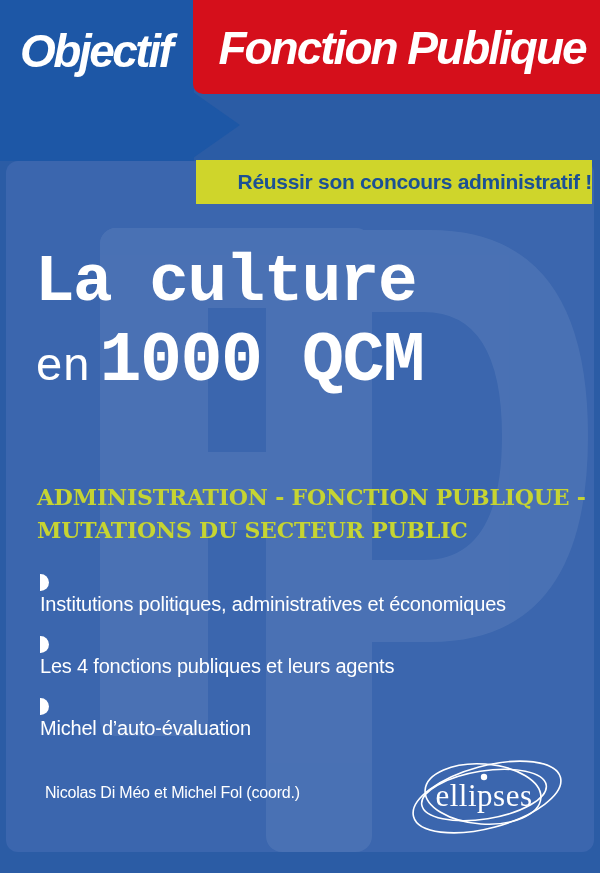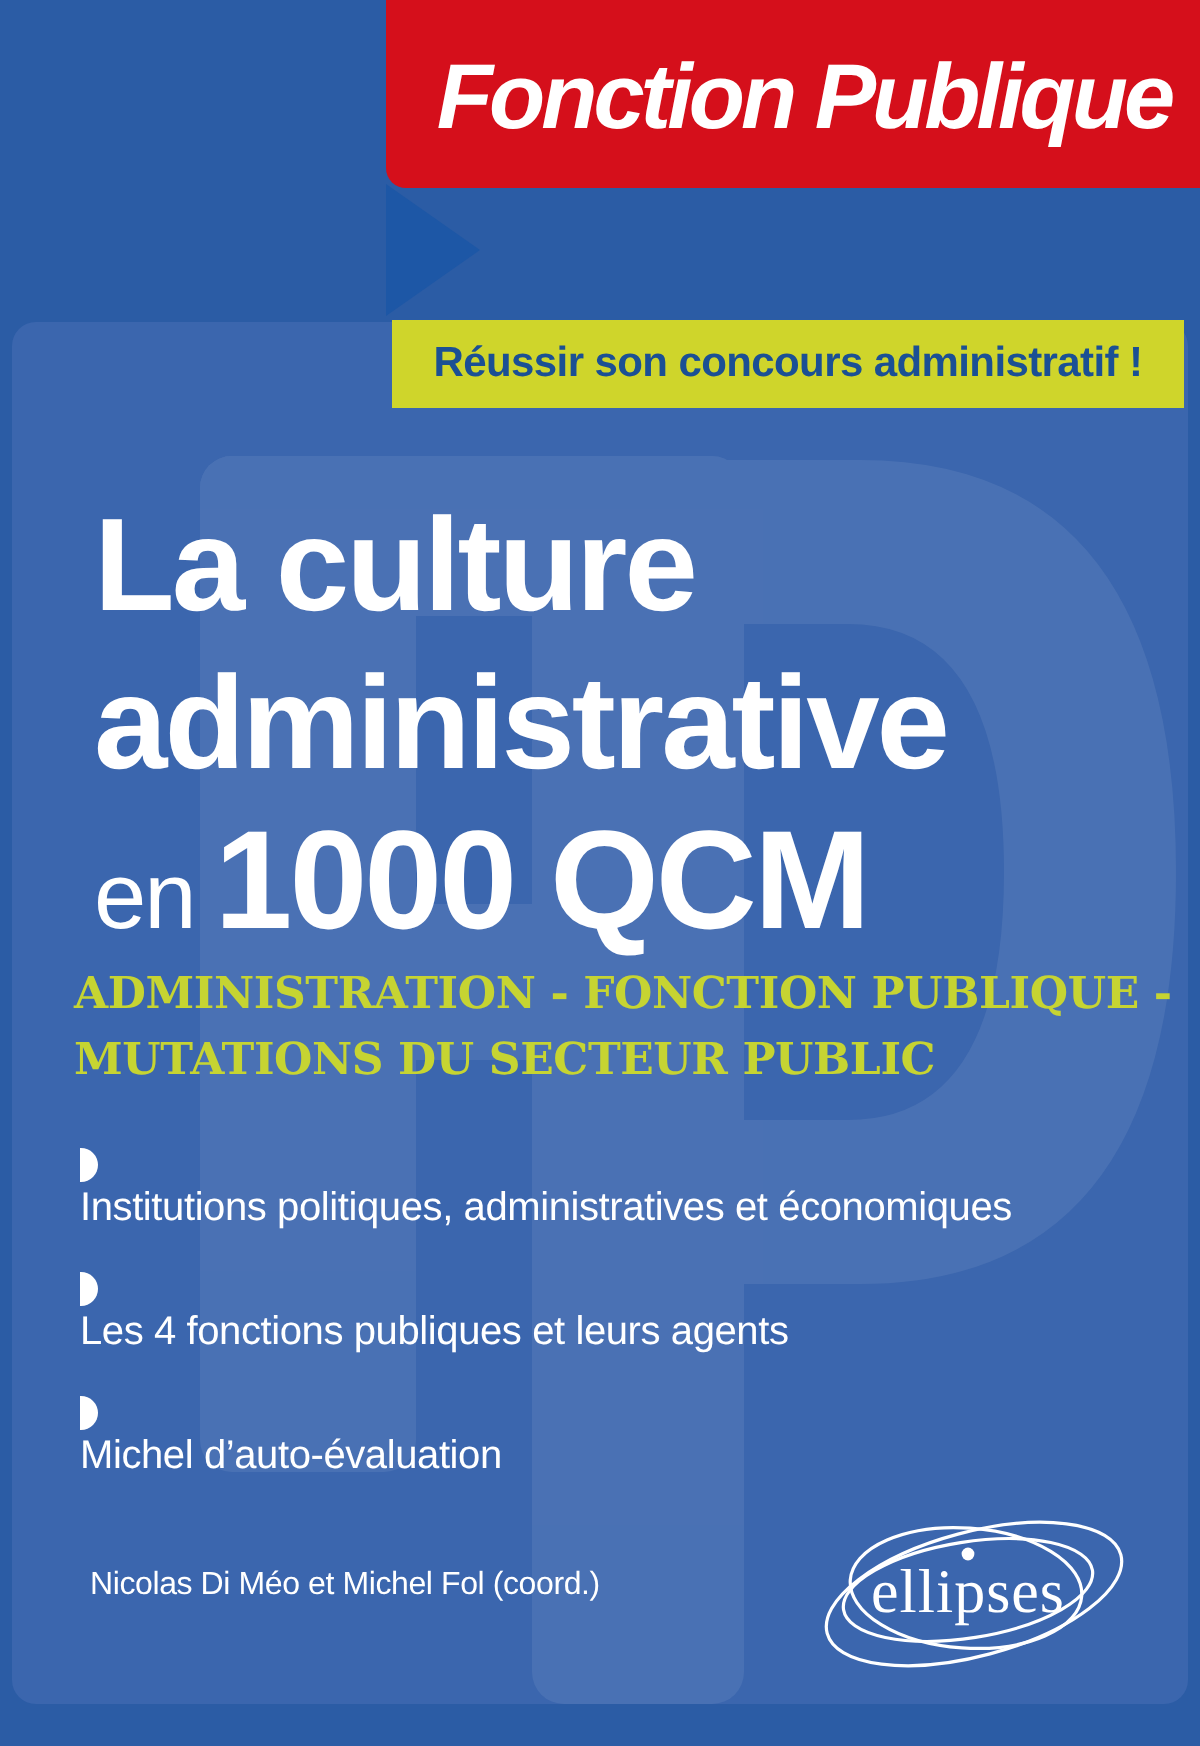--- a/index.html
+++ b/index.html
@@ -40,32 +40,32 @@
     position:absolute;left:193px;top:94px;width:407px;height:66px;background:#ffffff;
     display:flex;align-items:center;justify-content:center;
   }
   .category-text{
     color:var(--banner-text-blue,#1c5ba4);font-size:35px;font-weight:bold;
     letter-spacing:-1.5px;white-space:nowrap;padding-left:14px;
   }
   .band-yellow{
     position:absolute;left:196px;top:160px;width:396px;height:44px;
     background:var(--banner-yellow,#cfd52b);
-    display:flex;align-items:center;justify-content:center;
+    display:flex;align-items:center;justify-content:flex-end;
   }
   .tagline-text{
     color:var(--tagline-text-blue,#1b5094);font-size:21px;font-weight:bold;
     letter-spacing:-0.3px;white-space:nowrap;
   }
 
   
   .title-block{
     position:absolute;left:35px;top:243px;color:var(--text-white,#fff);
-    font-family:Liberation Sans, sans-serif;font-weight:bold;
-    font-size:66px;line-height:79px;letter-spacing:-1.5px;white-space:nowrap;margin-left:12px;
+    font-family:Liberation Mono, monospace;font-weight:bold;
+    font-size:66px;line-height:79px;letter-spacing:-1.5px;white-space:nowrap;
   }
   .title-line3{font-size:70px;}
   .title-prefix{font-weight:normal;font-size:47px;margin-right:10px;letter-spacing:-1px;}
 
   
   .subjects{
     position:absolute;left:37px;top:481px;color:var(--subject-yellow,#c6d432);
     font-family:"DejaVu Serif",serif;font-weight:bold;
     font-size:22px;line-height:33px;letter-spacing:-0.2px;white-space:nowrap;
   }
@@ -100,31 +100,33 @@
         <rect x="100" y="228" width="108" height="508" rx="16"></rect>
         <rect x="100" y="228" width="238" height="80" rx="16"></rect>
         <rect x="100" y="452" width="218" height="78" rx="16"></rect>
 
         <rect x="266" y="228" width="106" height="624" rx="16"></rect>
         <path d="M266,230 L430,230 Q588,230 588,436 Q588,642 430,642 L266,642 L266,560 L424,560 Q502,560 502,436 Q502,312 424,312 L266,312 Z"></path>
       </g>
     </svg>
   </div>
 
+  <div class="block-objectif">
+    <div class="objectif-text">Objectif</div>
+  </div>
   <div class="chevron"></div>
   <div class="block-red">
     <div class="fp-text">Fonction Publique</div>
   </div>
   <div class="band-yellow">
     <div class="tagline-text">Réussir son concours administratif !</div>
   </div>
 
   <div class="title-block">
     <div>La culture</div>
-    <div>administrative</div>
     <div class="title-line3"><span class="title-prefix">en</span><span>1000 QCM</span></div>
   </div>
 
   <div class="subjects">
     <div>ADMINISTRATION - FONCTION PUBLIQUE -</div>
     <div>MUTATIONS DU SECTEUR PUBLIC</div>
   </div>
 
   <div class="bullets">
     <div class="bullet-row">

